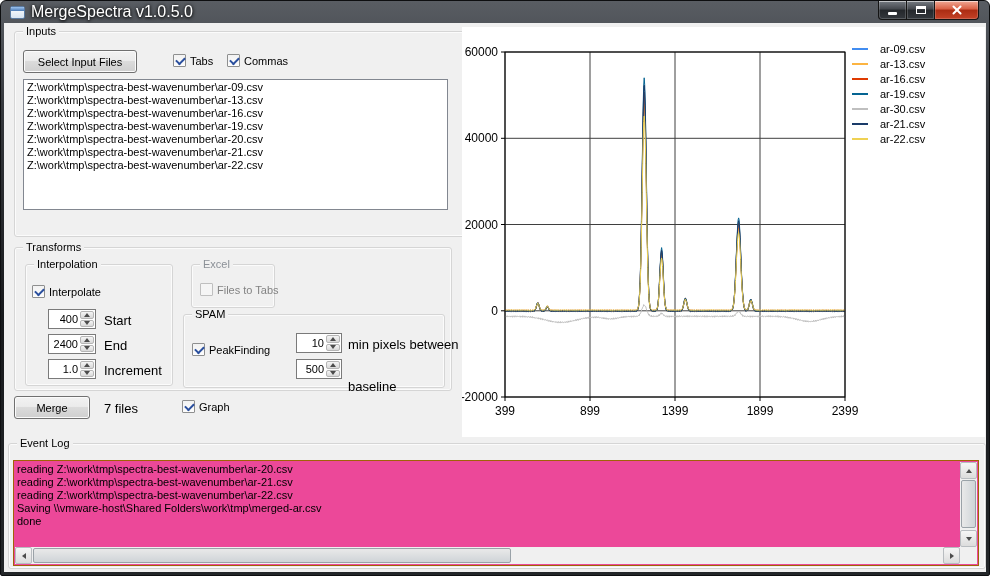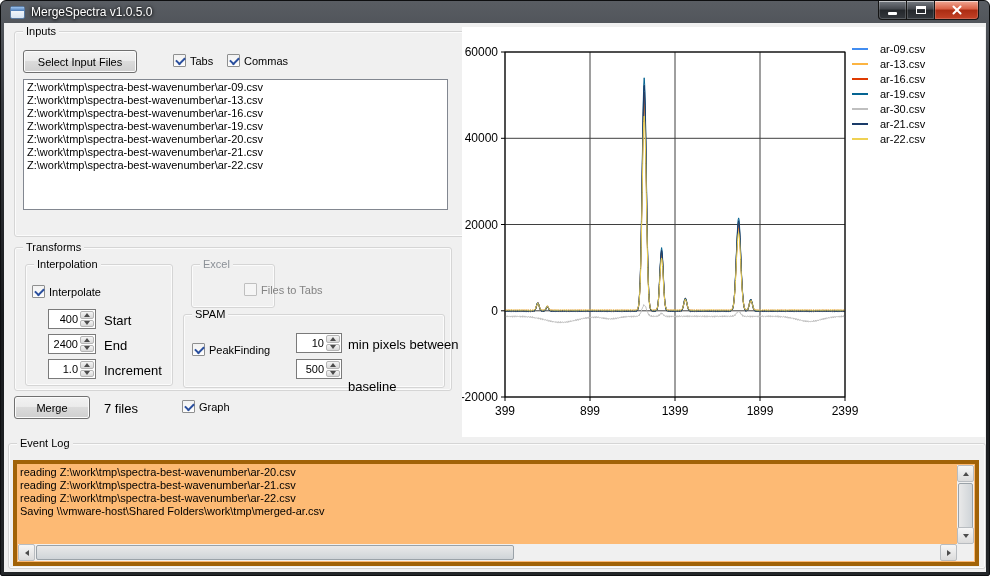--- a/index.html
+++ b/index.html
@@ -12,21 +12,21 @@
   .window {
     width:990px; height:576px;
     border:1px solid #0d0e10;
     border-radius:6px 6px 2px 2px;
     background:linear-gradient(180deg,#595d63 0%,#35383d 18%,#17191c 55%,#232629 100%);
     padding:0 3px 3px 3px;
     position:relative;
   }
   .titlebar {
     height:22px; display:flex; align-items:center;
-    color:#ffffff; font-size:12px;
+    color:#ffffff; font-size:16px;
     text-shadow:0 1px 3px #000, 0 0 4px rgba(0,0,0,.8);
     padding-left:6px; position:relative;
   }
   .app-icon {
     width:15px; height:13px; margin-right:6px;
     background:linear-gradient(#fdfdfd,#d7e4f2);
     border:1px solid #5a7aa0; border-radius:2px; position:relative;
   }
   .app-icon::before {
     content:""; position:absolute; left:0; top:0; right:0; height:4px;
@@ -82,21 +82,21 @@
     width:13px; height:13px; flex:0 0 13px;
     background:linear-gradient(#f2f2f2,#fdfdfd);
     border:1px solid #8e8f8f; border-radius:1px; position:relative;
   }
   .checkbox.checked .cb-box::after {
     content:""; position:absolute; left:2px; top:2px;
     width:7px; height:4px;
     border-left:2px solid #2a4f9e; border-bottom:2px solid #2a4f9e;
     transform:rotate(-45deg);
   }
-  .checkbox.disabled { color:#838383;margin-left:44px; }
+  .checkbox.disabled { color:#838383; }
   .checkbox.disabled .cb-box { border-color:#bfbfbf; background:#f5f5f5; }
 
   .listbox {
     position:absolute; background:#fff; border:1px solid #828790;
     overflow:hidden; padding:1px 0;
   }
   .lb-item { height:13px; line-height:13px; padding:0 3px; white-space:nowrap; }
 
   .numeric {
     position:absolute; height:20px; background:#fff;
@@ -116,21 +116,21 @@
   .tri-left { border-top:3px solid transparent; border-bottom:3px solid transparent; border-right:4px solid #4c4c4c; }
   .tri-right { border-top:3px solid transparent; border-bottom:3px solid transparent; border-left:4px solid #4c4c4c; }
 
   .form-label { position:absolute; white-space:nowrap; font-size:13px; }
 
   .chart-panel { position:absolute; left:458px; top:4px; width:523px; height:410px; background:#fff; }
   .chart-legend { position:absolute; left:390px; top:16px; display:flex; flex-direction:column; gap:3px; }
   .legend-item { display:flex; align-items:center; gap:12px; font-size:11px; white-space:nowrap; }
   .legend-swatch { width:16px; height:2px; display:inline-block; }
 
-  .log-area { position:absolute; left:4px; top:16px; width:966px; height:106px; background:#fdba74; border:4px solid #a16207; }
+  .log-area { position:absolute; left:4px; top:16px; width:966px; height:106px; background:#ec4899; border:1px solid #a16207; }
   .log-lines { position:absolute; left:3px; top:2px; right:19px; bottom:19px; overflow:hidden; line-height:13px; white-space:nowrap; }
 
   .scrollbar-v { position:absolute; top:1px; right:1px; bottom:18px; width:17px; background:#f0f0f0; }
   .scrollbar-h { position:absolute; left:1px; bottom:1px; right:18px; height:17px; background:#f0f0f0; }
   .sb-corner { position:absolute; right:1px; bottom:1px; width:17px; height:17px; background:#f0f0f0; }
   .sb-btn {
     position:absolute; width:17px; height:17px;
     background:linear-gradient(#f6f6f6,#dcdcdc);
     border:1px solid #b8bcc0; border-radius:2px;
     display:flex; align-items:center; justify-content:center;
@@ -363,20 +363,21 @@
     </div>
 
     <div class="groupbox" style="left:4px;top:420px;width:978px;height:126px">
       <span class="gb-title">Event Log</span>
       <div class="log-area">
         <div class="log-lines" id="log-lines">
             <div class="log-line">reading Z:\work\tmp\spectra-best-wavenumber\ar-20.csv</div>
             <div class="log-line">reading Z:\work\tmp\spectra-best-wavenumber\ar-21.csv</div>
             <div class="log-line">reading Z:\work\tmp\spectra-best-wavenumber\ar-22.csv</div>
             <div class="log-line">Saving \\vmware-host\Shared Folders\work\tmp\merged-ar.csv</div>
+            <div class="log-line">done</div>
           </div>
         <div class="scrollbar-v">
           <span class="sb-btn up">
               <i class="tri tri-up"></i>
             </span>
           <span class="sb-thumb-v"></span>
           <span class="sb-btn down">
               <i class="tri tri-down"></i>
             </span>
         </div>

